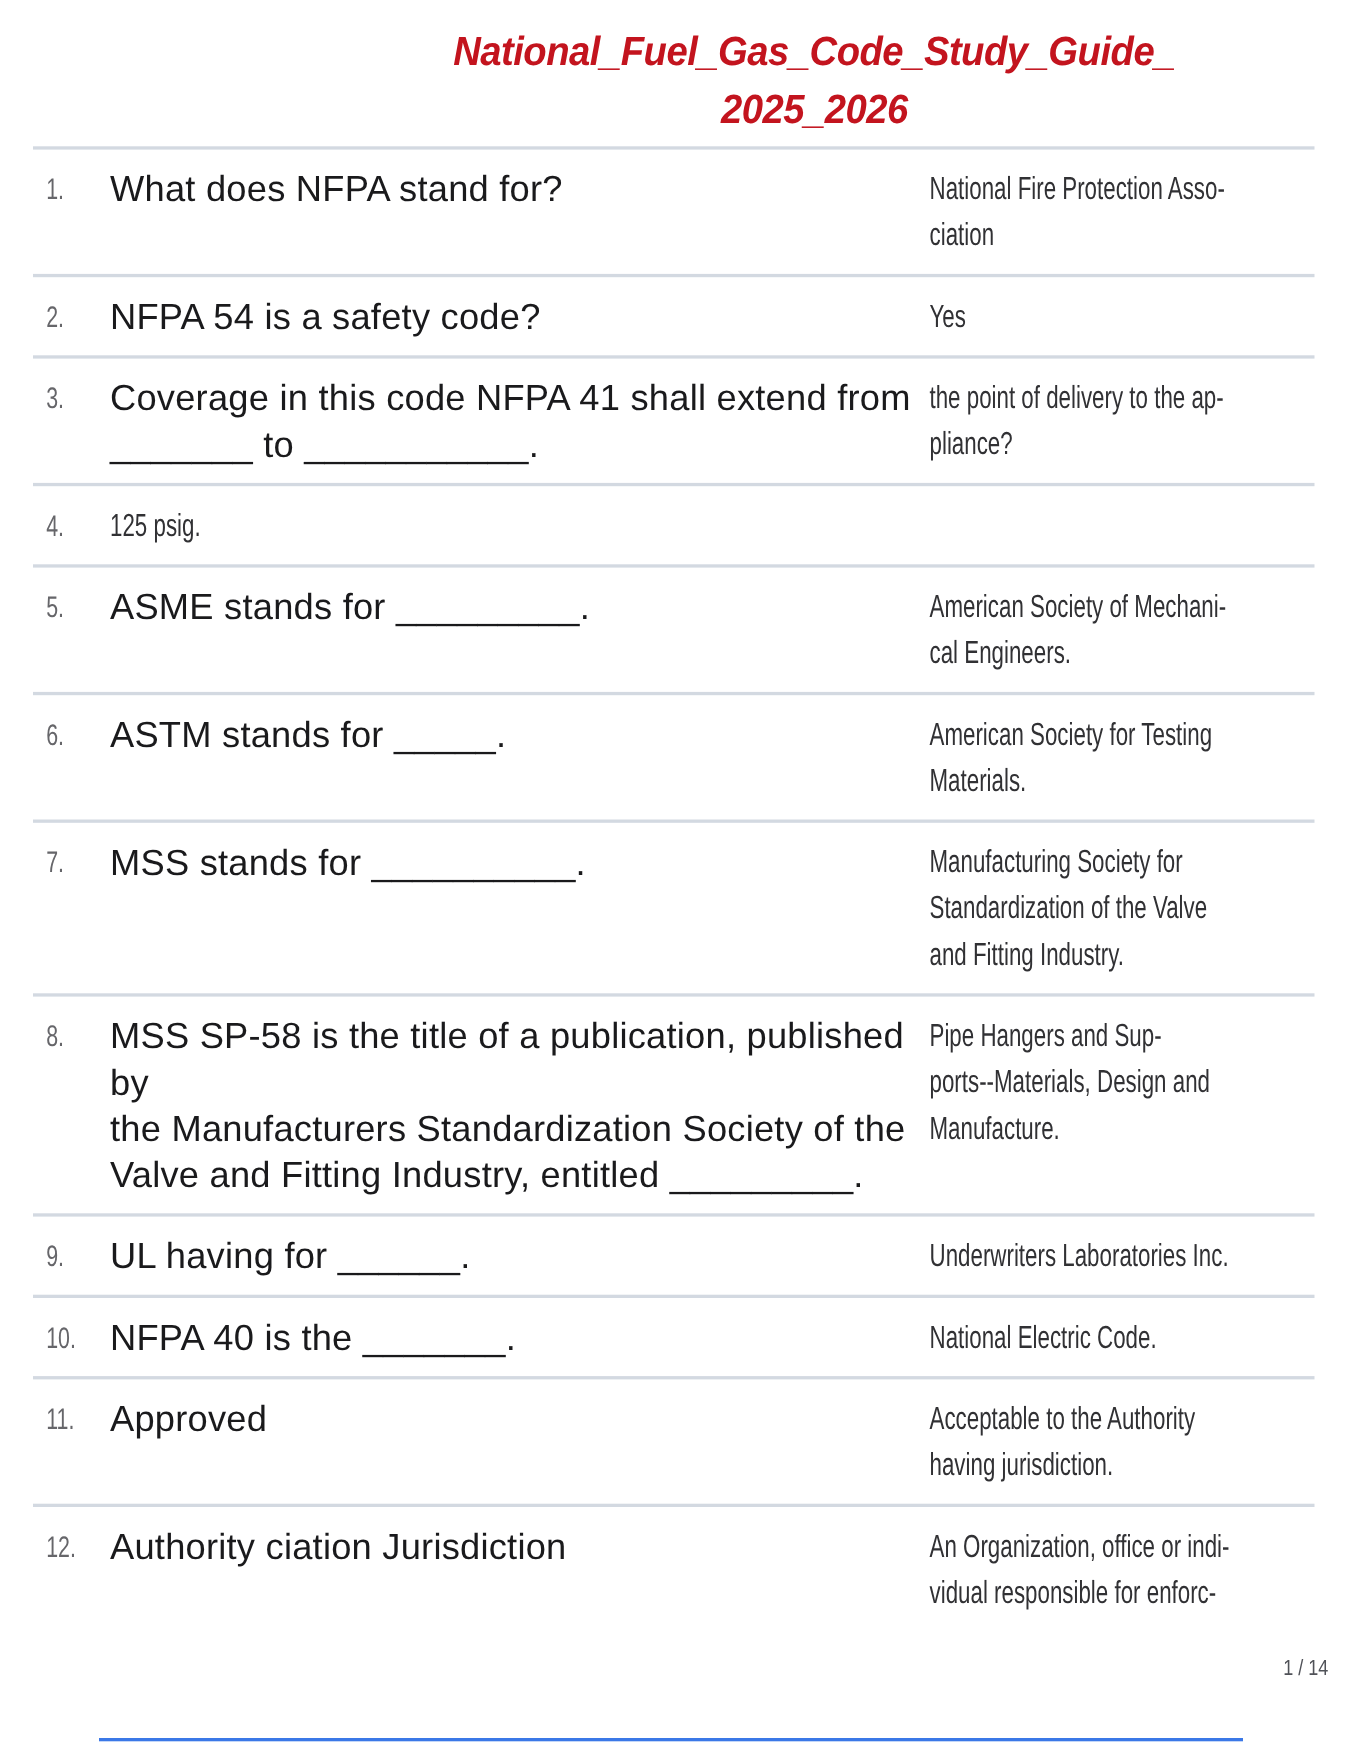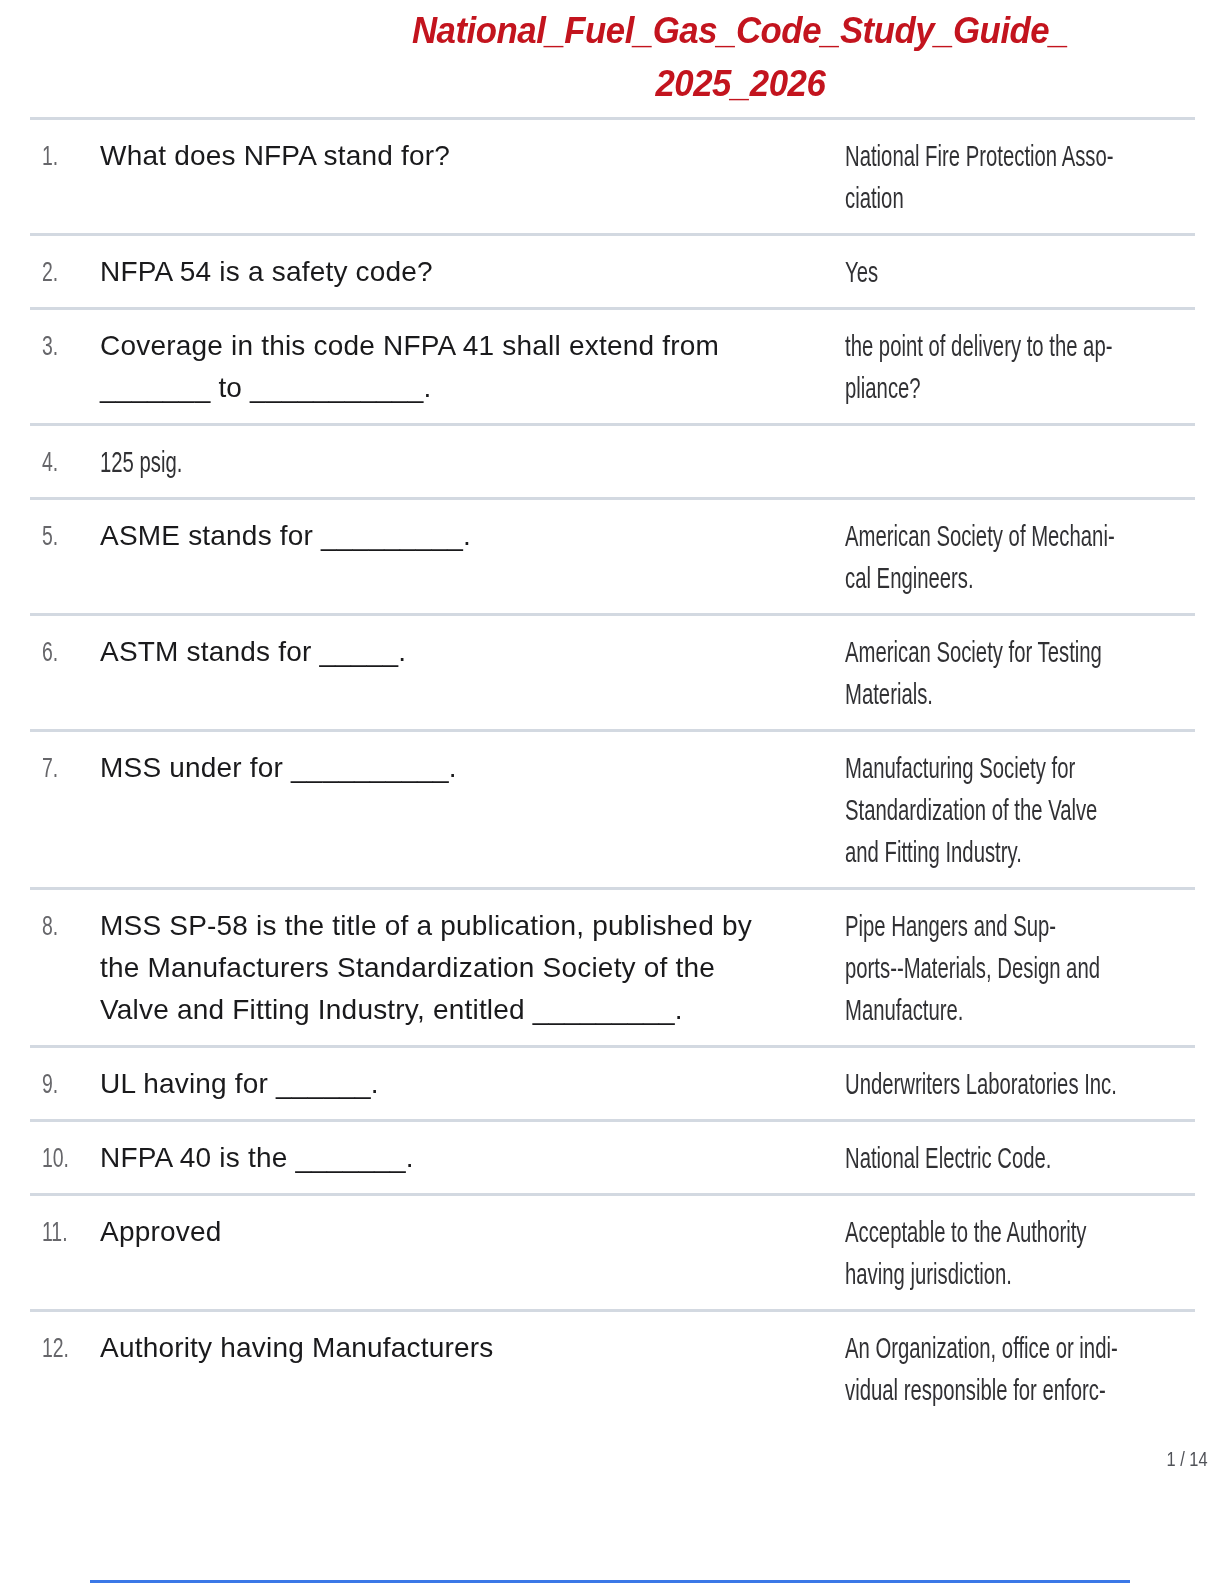--- a/index.html
+++ b/index.html
@@ -7,21 +7,21 @@
   body {
     width: 1224px;
     height: 1584px;
     position: relative;
     font-family: "Liberation Sans", sans-serif;
     overflow: hidden;
   }
   .doc-title {
     margin-left: 268px;
     width: 944px;
-    padding-top: 4px;
+    padding-top: 20px;
     text-align: center;
     font-style: italic;
     font-weight: bold;
     font-size: 37px;
     line-height: 53px;
     letter-spacing: -0.5px;
     color: #c3141e;
   }
   .doc-title .tline {
     display: inline-block;
@@ -48,21 +48,21 @@
     font-size: 27px;
     line-height: 42px;
     color: #66666a;
     transform: scaleX(0.72);
     transform-origin: left top;
     white-space: nowrap;
   }
   .q-cell {
     width: 745px;
     flex: none;
-    font-size: 28px;
+    font-size: 33px;
     line-height: 42px;
     letter-spacing: 0.2px;
     color: #1a1a1c;
     white-space: pre-line;
   }
   .a-cell {
     width: 340px;
     flex: none;
     overflow: visible;
   }
@@ -155,21 +155,21 @@
     <div class="num-cell"><span class="cnd">6.</span></div>
     <div class="q-cell">ASTM stands for _____.</div>
     <div class="a-cell">
         <span class="cnd">American Society for Testing
 Materials.</span>
       </div>
   </div>
 
   <div class="qa-row">
     <div class="num-cell"><span class="cnd">7.</span></div>
-    <div class="q-cell">MSS under for __________.</div>
+    <div class="q-cell">MSS stands for __________.</div>
     <div class="a-cell">
         <span class="cnd">Manufacturing Society for
 Standardization of the Valve
 and Fitting Industry.</span>
       </div>
   </div>
 
   <div class="qa-row">
     <div class="num-cell"><span class="cnd">8.</span></div>
     <div class="q-cell">MSS SP-58 is the title of a publication, published by
@@ -202,21 +202,21 @@
     <div class="num-cell"><span class="cnd">11.</span></div>
     <div class="q-cell">Approved</div>
     <div class="a-cell">
         <span class="cnd">Acceptable to the Authority
 having jurisdiction.</span>
       </div>
   </div>
 
   <div class="qa-row">
     <div class="num-cell"><span class="cnd">12.</span></div>
-    <div class="q-cell">Authority having Manufacturers</div>
+    <div class="q-cell">Authority ciation Jurisdiction</div>
     <div class="a-cell">
         <span class="cnd">An Organization, office or indi-
 vidual responsible for enforc-</span>
       </div>
   </div>
 
 </div>
 
 <div class="page-footer">
   <span class="cnd">1 / 14</span>

